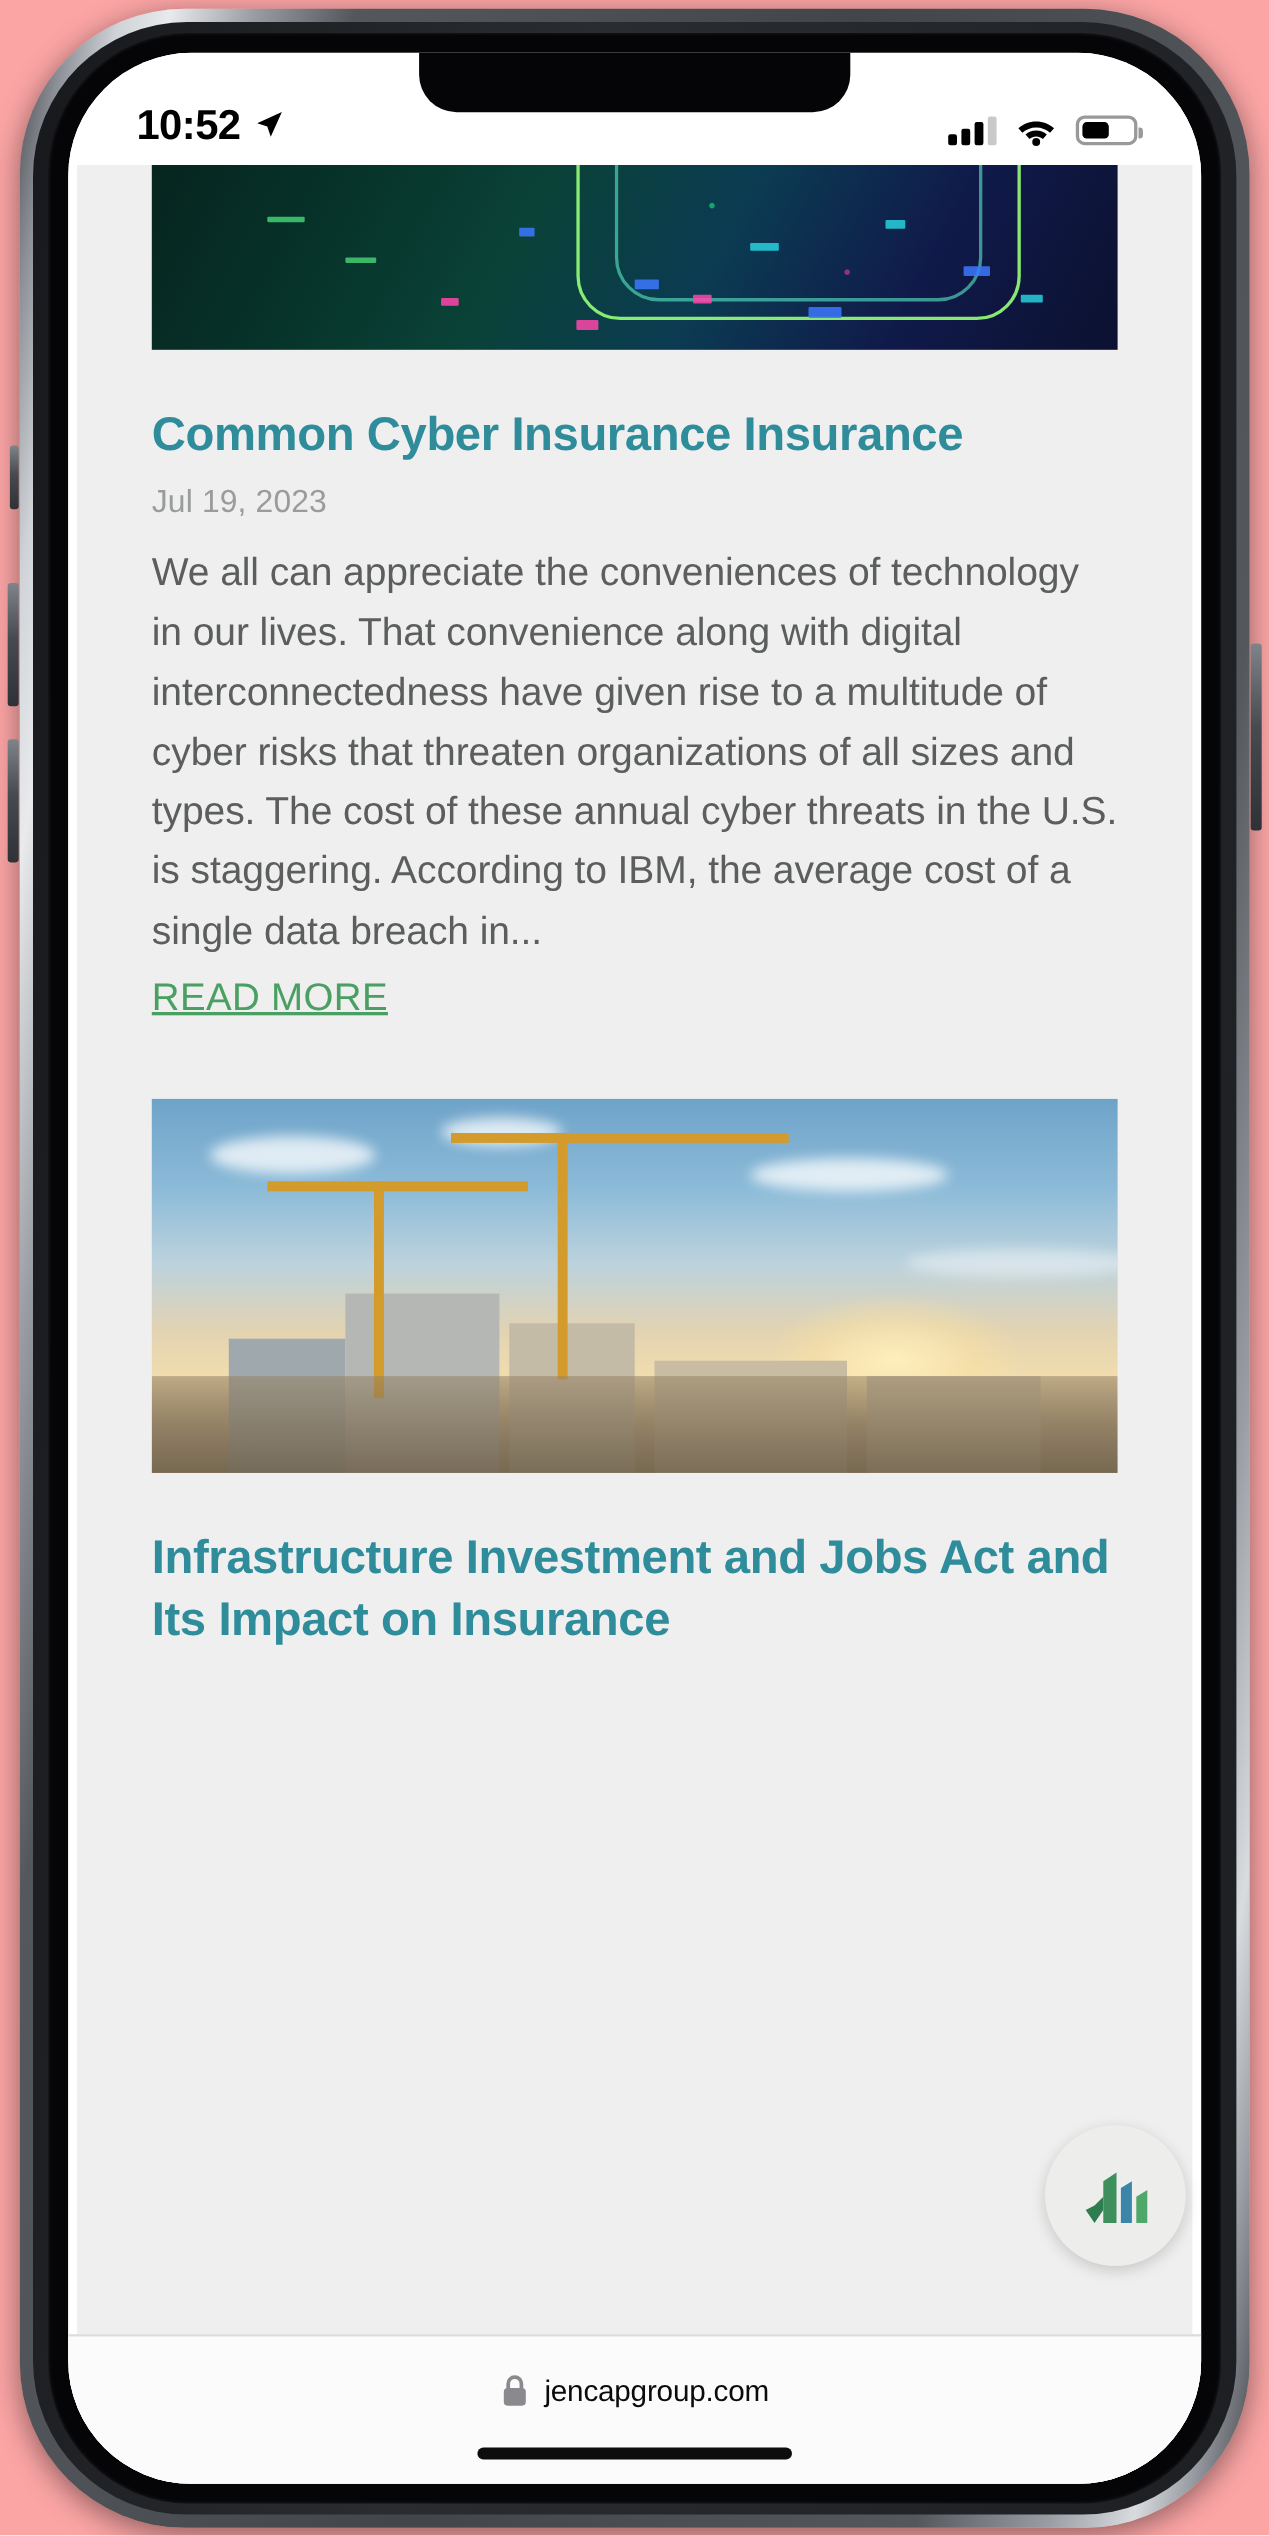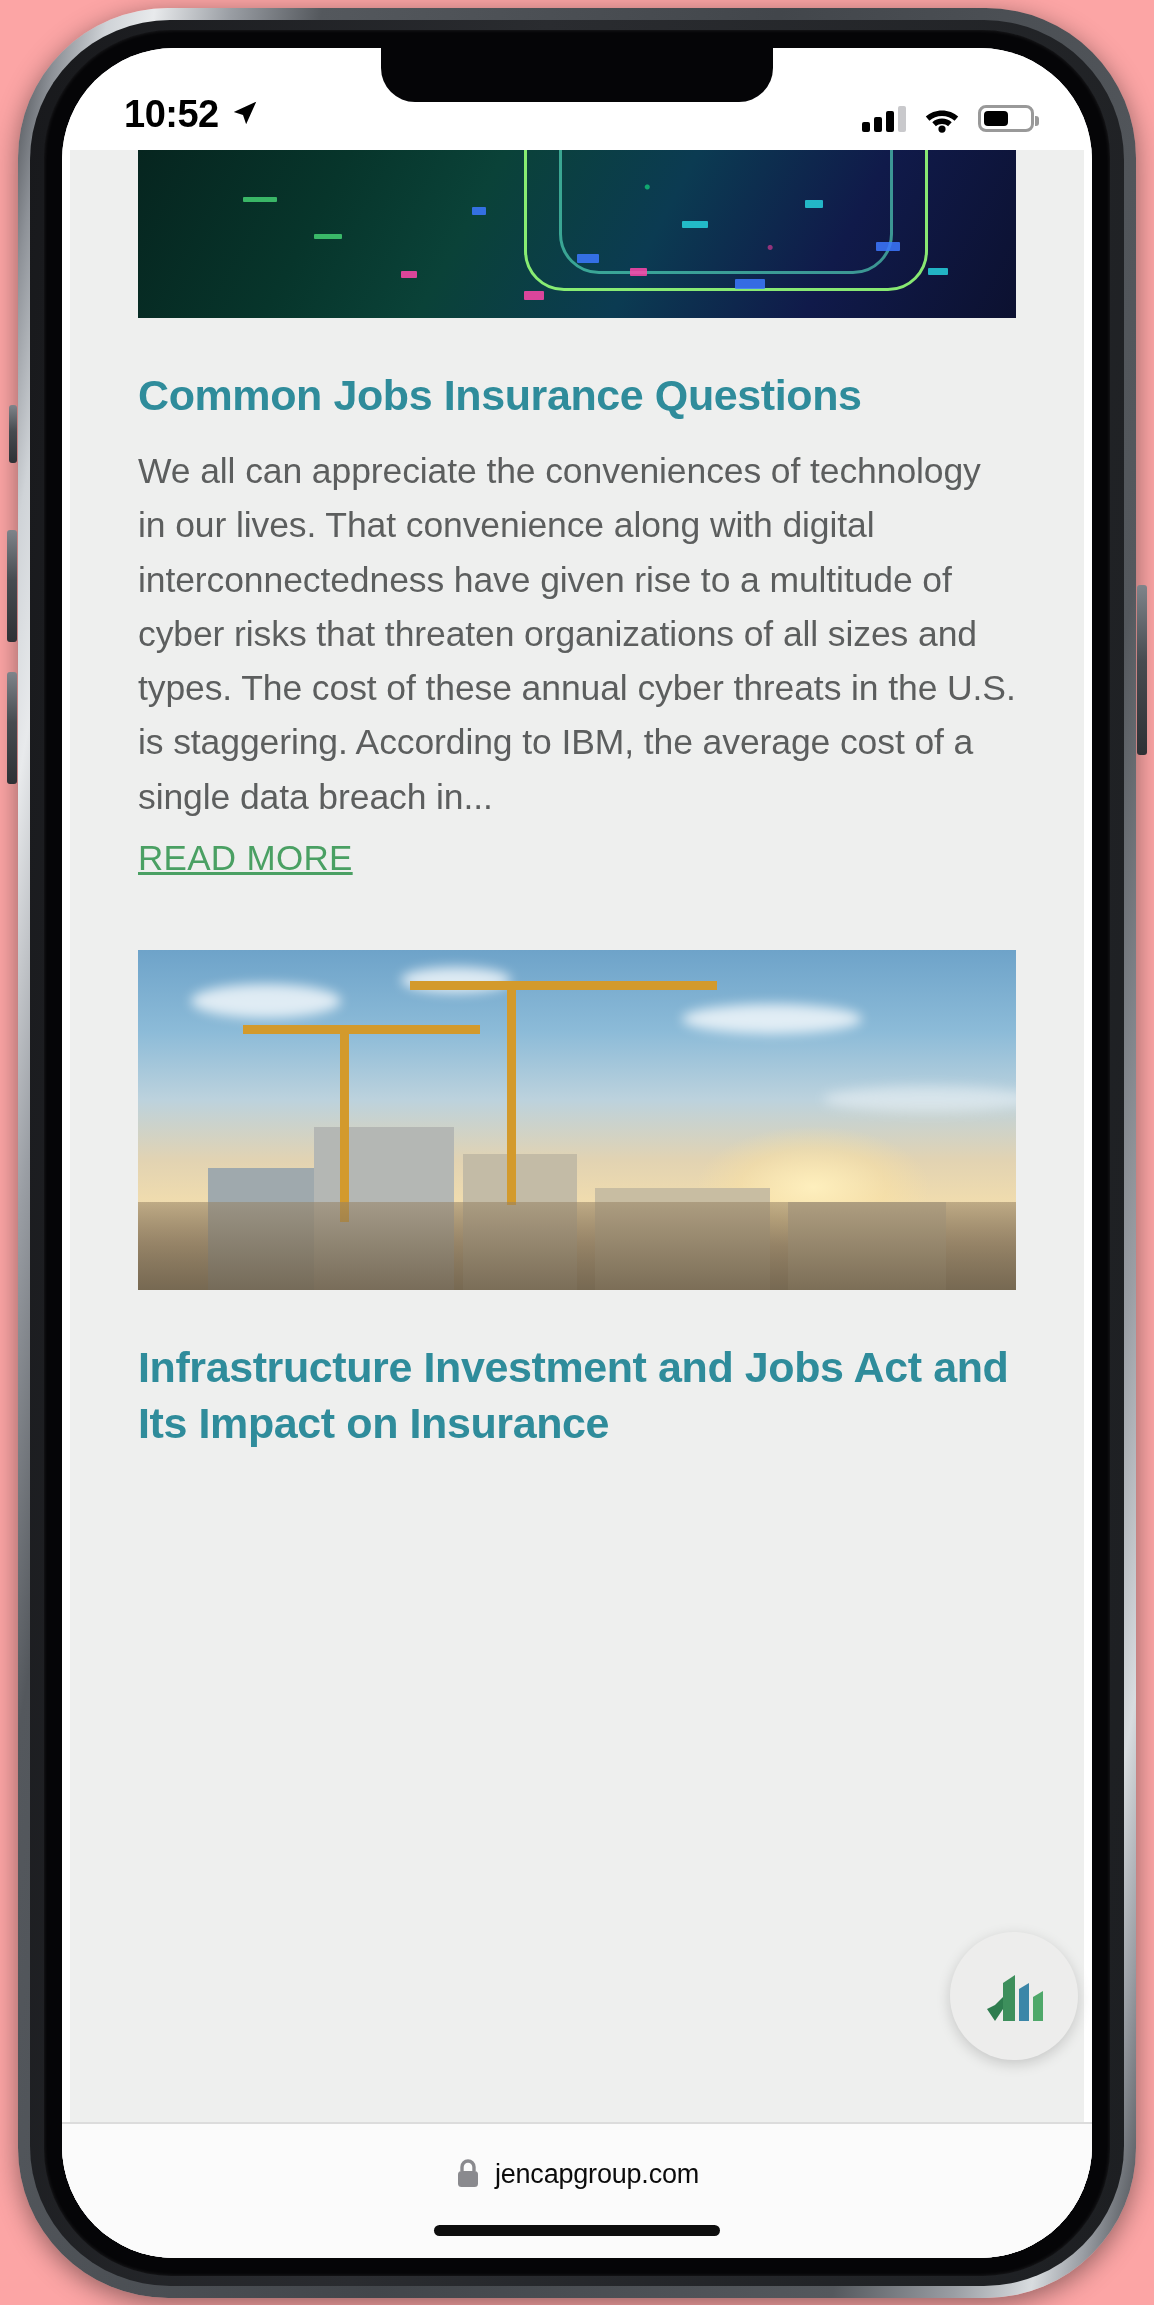--- a/index.html
+++ b/index.html
@@ -397,21 +397,22 @@
             <div class="chip blue" style="left:68%;top:77%;width:30px;height:10px;"></div>
             <div class="chip pink" style="left:44%;top:84%;width:20px;height:9px;"></div>
             <div class="chip cyan" style="left:76%;top:30%;width:18px;height:8px;"></div>
             <div class="chip blue" style="left:84%;top:55%;width:24px;height:9px;"></div>
             <div class="chip pink" style="left:30%;top:72%;width:16px;height:7px;"></div>
             <div class="chip grn" style="left:20%;top:50%;width:28px;height:5px;"></div>
             <div class="chip blue" style="left:38%;top:34%;width:14px;height:8px;"></div>
             <div class="chip cyan" style="left:90%;top:70%;width:20px;height:7px;"></div>
           </div>
 
-          <div class="art-title">Common Jobs Insurance Questions</div>
+          <div class="art-title">Common Cyber Insurance Insurance</div>
+          <div class="art-date">Jul 19, 2023</div>
           <div class="art-body">We all can appreciate the conveniences of technology in our lives. That convenience along with digital interconnectedness have given rise to a multitude of cyber risks that threaten organizations of all sizes and types. The cost of these annual cyber threats in the U.S. is staggering. According to IBM, the average cost of a single data breach in...</div>
           <a class="read-more" href="#">READ MORE</a>
         </div>
 
         <div class="spacer-gap"></div>
 
         <div>
           <div class="crane-img">
             <div class="sun"></div>
             <div class="cloud" style="left:6%;top:10%;width:150px;height:34px;"></div>

